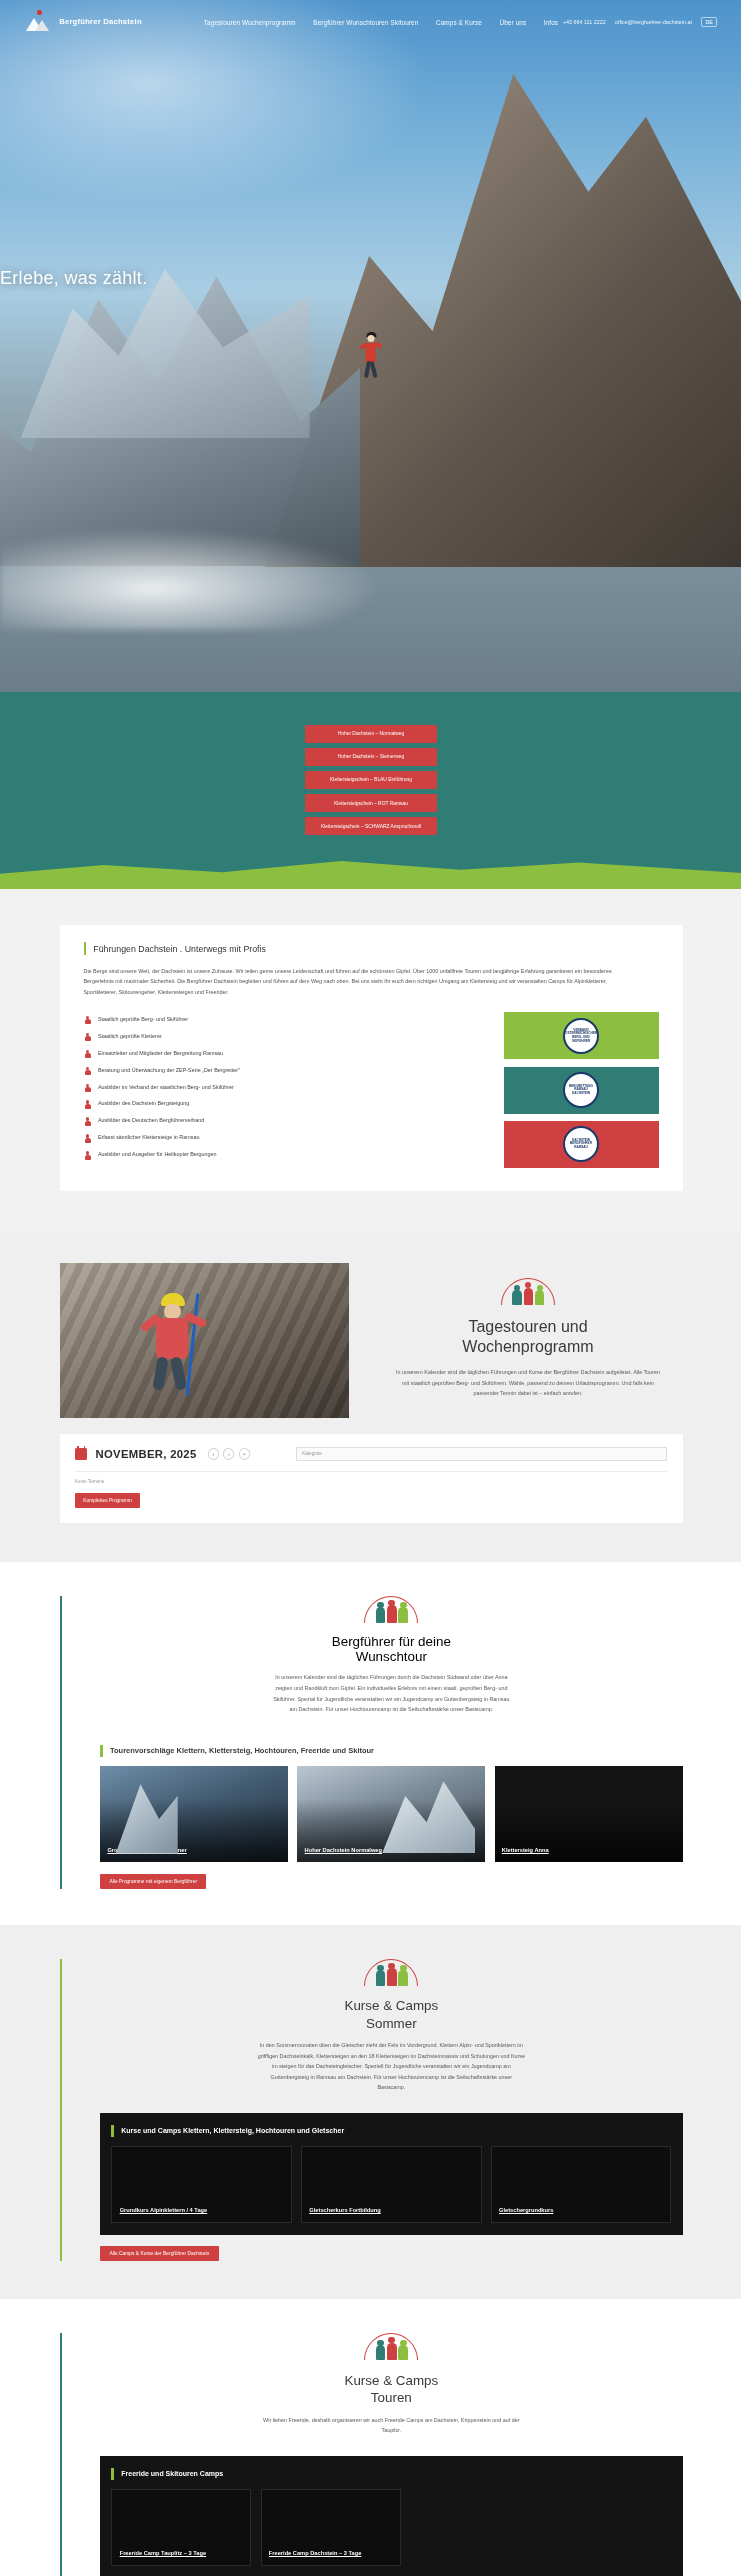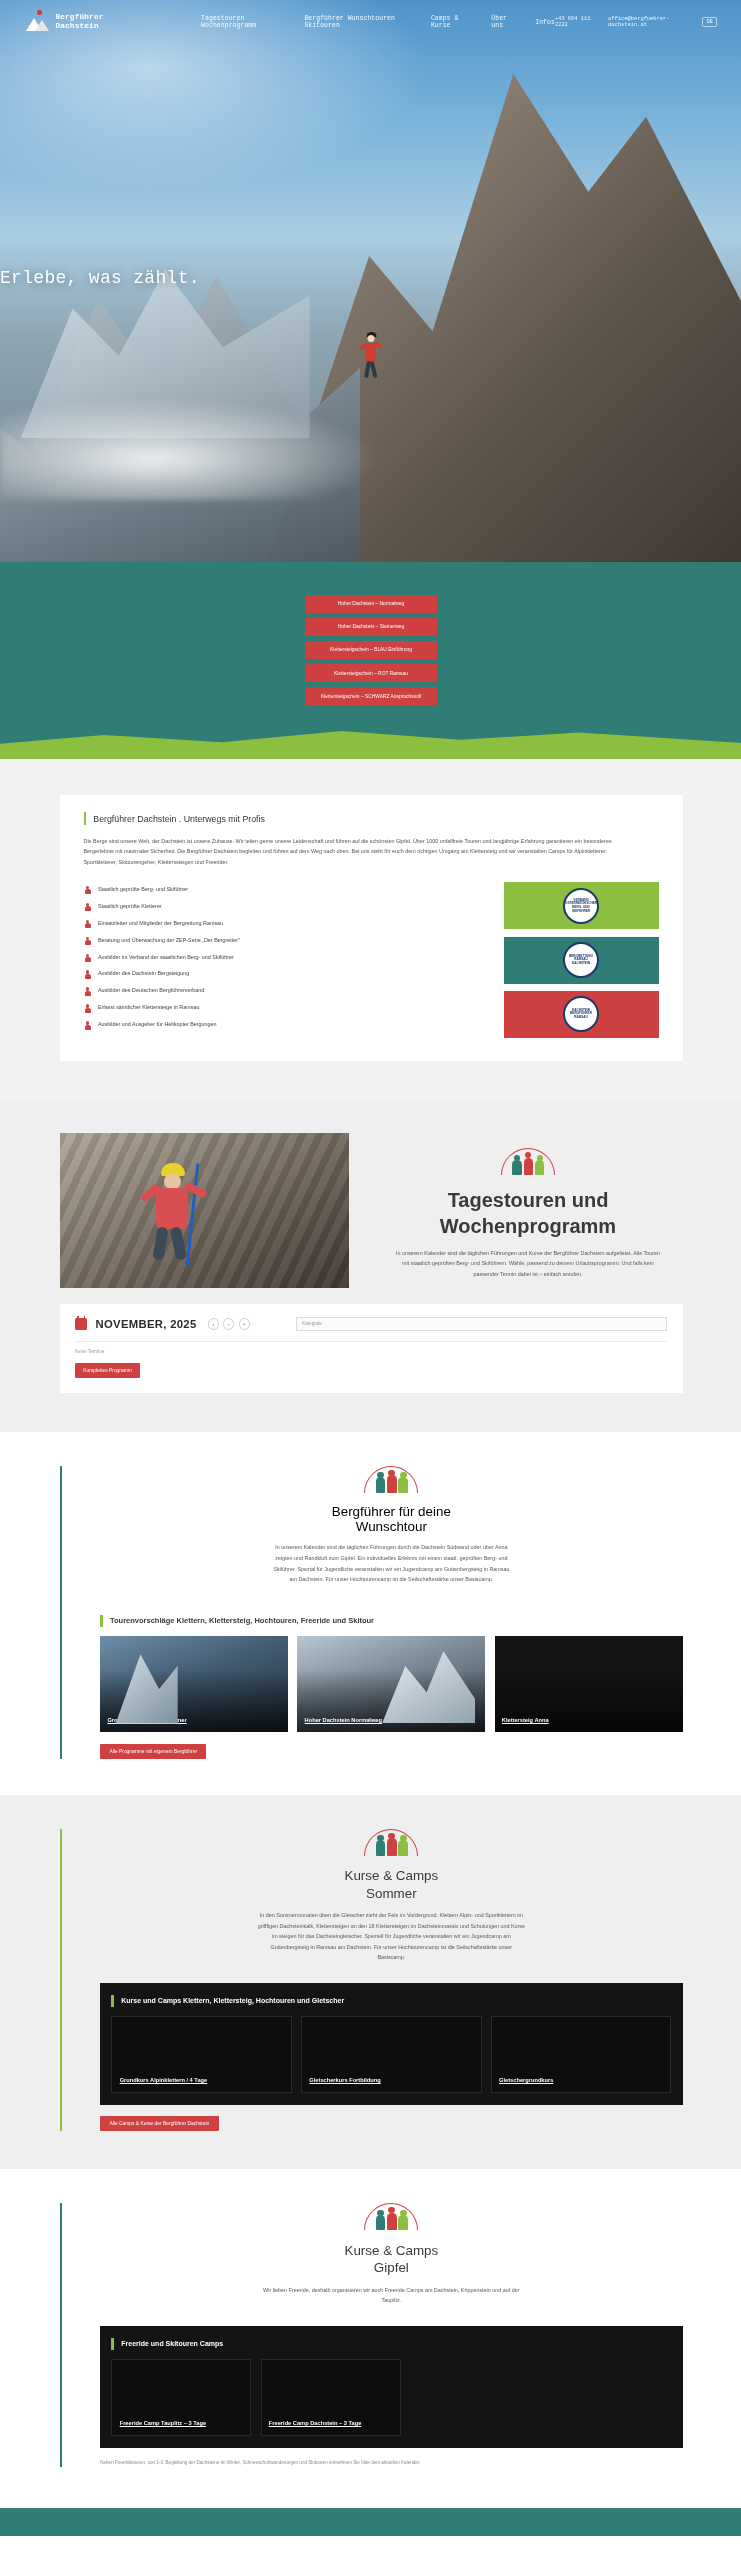--- a/index.html
+++ b/index.html
@@ -9,24 +9,23 @@
     font-family: "Liberation Sans", sans-serif;
     background: #ffffff;
     color: #2b2b2b;
     -webkit-font-smoothing: antialiased;
   }
   a { text-decoration: none; color: inherit; }
 
   
   .hero {
     position: relative;
-    height: 562px;
+    height: 692px;
     overflow: hidden;
     background: linear-gradient(180deg, #5b9fd4 0%, #85bddf 30%, #9ec9e4 55%, #7d93a3 75%, #5b6d78 100%);
-    font-family: Liberation Mono, monospace;
   }
   .hero-sky {
     position: absolute; inset: 0;
     background:
       radial-gradient(ellipse 464px 206px at 20% 12%, rgba(255,255,255,0.55), rgba(255,255,255,0) 60%),
       linear-gradient(180deg, #4d93cb 0%, #7cb4da 22%, #a9cde3 42%, #8fa5b2 60%, #6a7d88 100%);
   }
   
   .peak {
     position: absolute;
@@ -167,21 +166,21 @@
   .tages-txt { flex:1; padding-top: 15.5px; }
   .tages-icons { display:flex; justify-content:center; margin-bottom: 7.2px; }
   .arc-icon { width: 54px; height: 31px; position:relative; }
   .arc-icon .arc { position:absolute; left:0; top:0; width:54px; height:27px; border:1.5px solid #cf4040; border-bottom:none; border-radius:27px 27px 0 0; }
   .arc-icon .p1 { position:absolute; left:11.3px; top:11.3px; width:9.3px; height:15.5px; background:#2f7d74; border-radius:4.6px 4.6px 1px 1px; }
   .arc-icon .p1h { position:absolute; left:13px; top:6.2px; width:6.2px; height:6.2px; border-radius:50%; background:#2f7d74; }
   .arc-icon .p2 { position:absolute; left:23px; top:9.3px; width:9.3px; height:17.5px; background:#cf4040; border-radius:4.6px 4.6px 1px 1px; }
   .arc-icon .p2h { position:absolute; left:24px; top:3.6px; width:6.2px; height:6.2px; border-radius:50%; background:#cf4040; }
   .arc-icon .p3 { position:absolute; left:34px; top:11.3px; width:9.3px; height:15.5px; background:#8cbf3f; border-radius:4.6px 4.6px 1px 1px; }
   .arc-icon .p3h { position:absolute; left:36px; top:6.2px; width:6.2px; height:6.2px; border-radius:50%; background:#8cbf3f; }
-  .tages-h2 { text-align:center; font-size:20px; line-height:1.3; color:#3a3a3a; font-weight:700; margin-bottom: 9.3px; }
+  .tages-h2 { text-align:center; font-size:16px; line-height:1.3; color:#3a3a3a; font-weight:400; margin-bottom: 9.3px; }
   .tages-p { font-size:5.4px; line-height:1.95; color:#5a5a5a; text-align:center; max-width:268px; margin:0 auto; }
 
   .cal-card { background:#fff; margin-top: 16px; padding: 13.4px 15.5px 15.5px; }
   .cal-head { display:flex; align-items:center; gap: 8.2px; }
   .cal-ico { width:12.4px; height:12.4px; background:#cf4040; border-radius:1.5px; position:relative; }
   .cal-ico:before { content:""; position:absolute; left:2.1px; top:-1.5px; width:1.5px; height:3.6px; background:#cf4040; }
   .cal-ico:after { content:""; position:absolute; right:2.1px; top:-1.5px; width:1.5px; height:3.6px; background:#cf4040; }
   .cal-month { font-size:11.3px; font-weight:700; color:#2b2b2b; letter-spacing:0.3px; }
   .cal-nav { display:flex; gap:4.1px; margin-left: 3.1px; }
   .cnav { width:11.3px; height:11.3px; border:0.5px solid #cfcfcf; border-radius:50%; display:flex; align-items:center; justify-content:center; font-size:5.2px; color:#777; cursor:pointer; background:#fff; }
@@ -282,21 +281,21 @@
   <button class="faq-btn">Klettersteigschein – ROT Ramsau</button>
   <button class="faq-btn">Klettersteigschein – SCHWARZ Anspruchsvoll</button>
   <div class="faq-hill"></div>
 </section>
 
 <section class="sec-profis">
   <div class="wrap">
     <div class="card-white">
       <div class="sec-head">
         <span class="bar-green"></span>
-        <h2 class="sec-title">Bergführer Dachstein . Unterwegs mit Profis</h2>
+        <h2 class="sec-title">Führungen Dachstein . Unterwegs mit Profis</h2>
       </div>
       <p class="sec-para">Die Berge sind unsere Welt, der Dachstein ist unsere Zuhause. Wir teilen gerne unsere Leidenschaft und führen auf die schönsten Gipfel. Über 1000 unfallfreie Touren und langjährige Erfahrung garantieren ein besonderes Bergerlebnis mit maximaler Sicherheit. Die Bergführer Dachstein begleiten und führen auf dem Weg nach oben. Bei uns steht Ihr euch dem richtigen Umgang am Klettersteig und wir veranstalten Camps für Alpinkletterer, Sportkletterer, Skitourengeher, Kletterssteigen und Freerider.</p>
 
       <div class="profis-grid">
         <div class="checklist">
           <div class="check-row">
             <span class="ic-person">
                 <span class="h"></span>
                 <span class="b"></span>
               </span>
@@ -535,21 +534,21 @@
             <span class="p1"></span>
               <span class="p1h"></span>
             <span class="p2"></span>
               <span class="p2h"></span>
             <span class="p3"></span>
               <span class="p3h"></span>
           </span>
         </div>
         <h2 class="kurse-h2">
           <span>Kurse &amp; Camps</span><br>
-          <span>Gipfel</span>
+          <span>Touren</span>
         </h2>
         <p class="kurse-p">Wir lieben Freeride, deshalb organisieren wir auch Freeride Camps am Dachstein, Krippenstein und auf der Tauplitz.</p>
       </div>
 
       <div class="dark-panel">
         <div class="dark-head">
           <span class="bar-green"></span>
           <h3 class="dark-title">Freeride und Skitouren Camps</h3>
         </div>
         <div class="kurs-grid kurs-grid-2">

